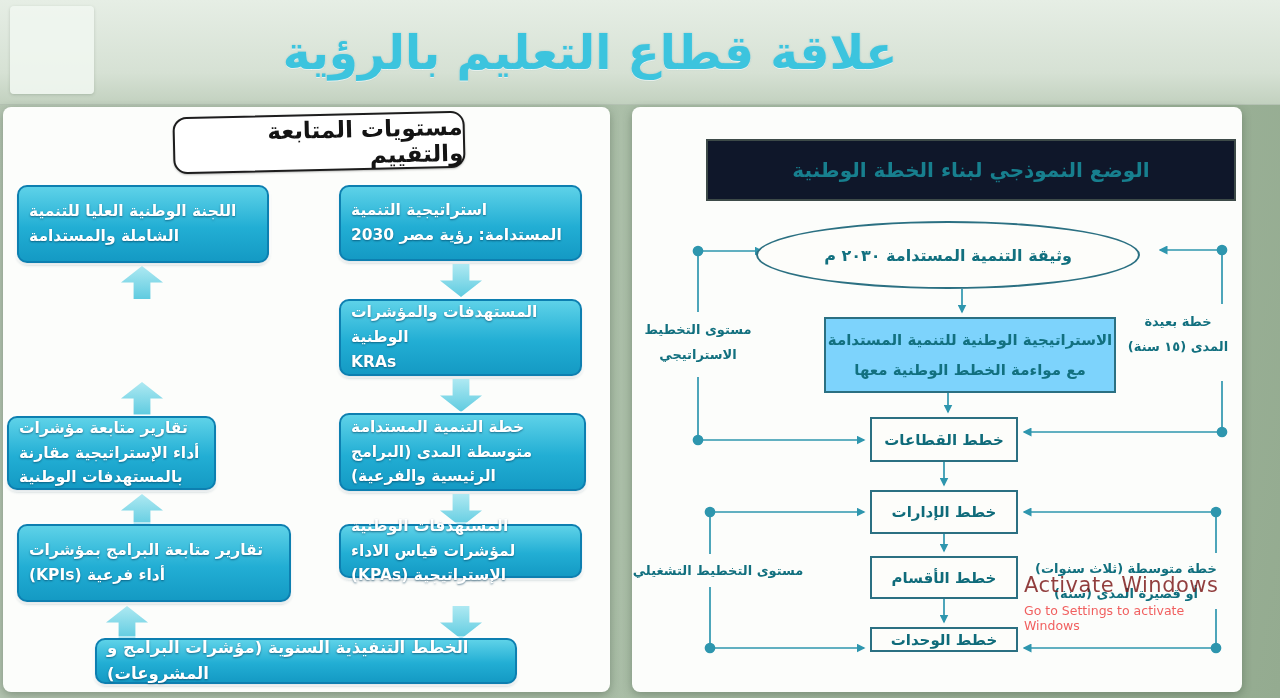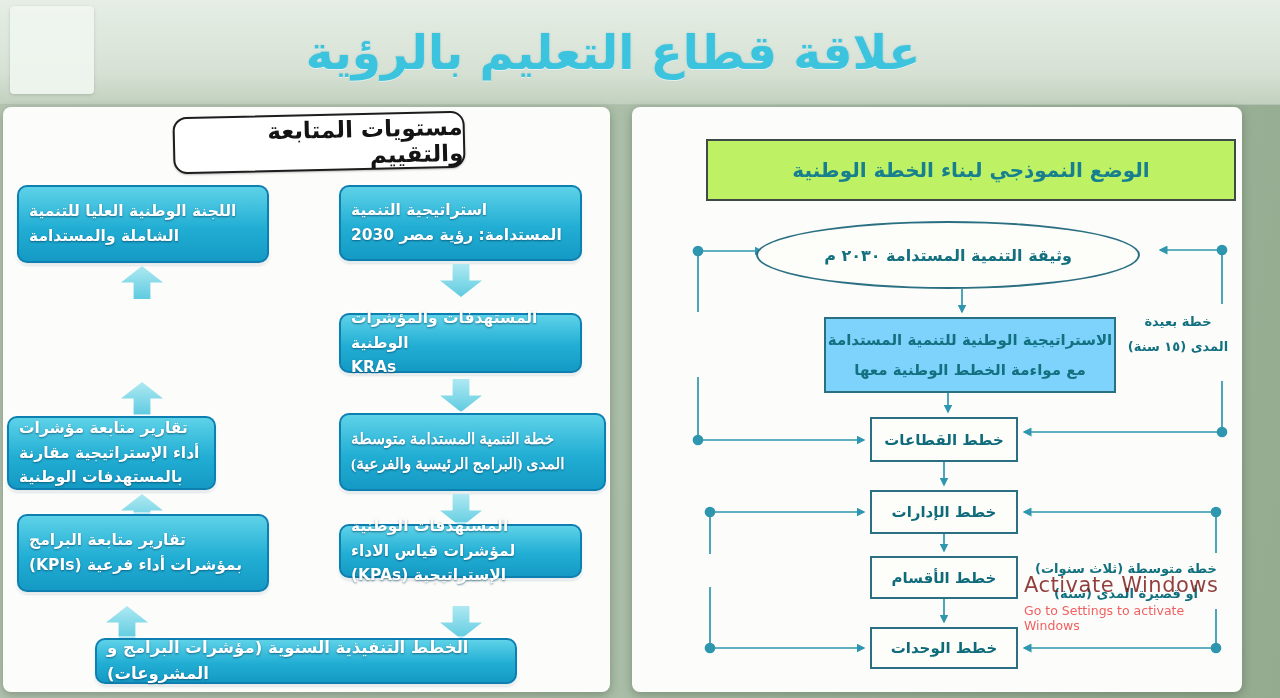--- a/index.html
+++ b/index.html
@@ -17,21 +17,20 @@
   .corner-card{
     position:absolute;left:10px;top:6px;width:84px;height:88px;
     background:rgba(240,246,240,.9);border-radius:4px;
     box-shadow:0 1px 3px rgba(80,100,80,.25);
   }
   .main-title{
     position:absolute;left:0;top:0;width:1180px;height:104px;
     display:flex;align-items:center;justify-content:center;
     font-size:47px;font-weight:bold;color:#3cc4de;
     text-shadow:0 1px 0 rgba(255,255,255,.6),0 0 2px rgba(40,150,175,.35);
-    padding-left:23px;
   }
   
   .panel{
     position:absolute;background:#fcfdfb;border-radius:8px;
     box-shadow:0 3px 10px rgba(55,75,55,.4);
   }
   .panel-left{left:3px;top:107px;width:607px;height:585px;}
   .panel-right{left:632px;top:107px;width:610px;height:585px;}
   
   .hdrbox{
@@ -53,21 +52,21 @@
   .ar{
     position:absolute;width:42px;height:33px;
     background:linear-gradient(180deg,#aee9f2 0%,#5fcbe0 100%);
     filter:drop-shadow(0 0 1px #2fa9c8);
   }
   .ar-down{clip-path:polygon(30% 0,70% 0,70% 50%,100% 50%,50% 100%,0 50%,30% 50%);}
   .ar-up{clip-path:polygon(50% 0,100% 50%,70% 50%,70% 100%,30% 100%,30% 50%,0 50%);}
   
   .rp-title{
     position:absolute;left:74px;top:32px;width:526px;height:58px;
-    border:2px solid #3d4a48;background:#bef264;
+    border:2px solid #3d4a48;background:#0f172a;
     display:flex;align-items:center;justify-content:center;
     font-size:20px;font-weight:bold;color:#177f8e;
   }
   .rp-ellipse{
     position:absolute;left:124px;top:114px;width:384px;height:68px;
     border:2px solid #2b7082;border-radius:50%;background:#fdfdfa;
     display:flex;align-items:center;justify-content:center;
     font-size:16px;font-weight:bold;color:#12707f;box-sizing:border-box;
   }
   .rp-strategy{
@@ -103,34 +102,34 @@
   <div class="titlebar">
     <div class="corner-card"></div>
     <div class="main-title" dir="rtl">علاقة قطاع التعليم بالرؤية</div>
   </div>
 
   <div class="panel panel-left" dir="rtl">
     <div class="hdrbox">مستويات المتابعة والتقييم</div>
 
     <div class="cbox" style="left:336px;top:78px;width:243px;height:76px;">استراتيجية التنمية المستدامة: رؤية مصر 2030</div>
     <div class="ar ar-down" style="left:437px;top:157px;"></div>
-    <div class="cbox" style="left:336px;top:192px;width:243px;height:60px;margin-top:14px;">المستهدفات والمؤشرات الوطنية
+    <div class="cbox" style="left:336px;top:192px;width:243px;height:77px;">المستهدفات والمؤشرات الوطنية
 KRAs</div>
     <div class="ar ar-down" style="left:437px;top:272px;"></div>
-    <div class="cbox" style="left:336px;top:306px;width:267px;height:78px;font-family:Liberation Serif, serif;">خطة التنمية المستدامة متوسطة المدى (البرامج الرئيسية والفرعية)</div>
+    <div class="cbox" style="left:336px;top:306px;width:247px;height:78px;">خطة التنمية المستدامة متوسطة المدى (البرامج الرئيسية والفرعية)</div>
     <div class="ar ar-down" style="left:437px;top:387px;"></div>
     <div class="cbox" style="left:336px;top:417px;width:243px;height:54px;">المستهدفات الوطنية لمؤشرات قياس الاداء الإستراتيجية (KPAs)</div>
     <div class="ar ar-down" style="left:437px;top:499px;"></div>
 
     <div class="cbox" style="left:14px;top:78px;width:252px;height:78px;">اللجنة الوطنية العليا للتنمية الشاملة والمستدامة</div>
     <div class="ar ar-up" style="left:118px;top:159px;"></div>
     <div class="ar ar-up" style="left:118px;top:275px;"></div>
     <div class="cbox" style="left:4px;top:309px;width:209px;height:74px;">تقارير متابعة مؤشرات أداء الإستراتيجية مقارنة بالمستهدفات الوطنية</div>
     <div class="ar ar-up" style="left:118px;top:387px;"></div>
-    <div class="cbox" style="left:14px;top:407px;width:252px;height:78px;">تقارير متابعة البرامج بمؤشرات أداء فرعية (KPIs)</div>
+    <div class="cbox" style="left:14px;top:417px;width:274px;height:78px;">تقارير متابعة البرامج بمؤشرات أداء فرعية (KPIs)</div>
     <div class="ar ar-up" style="left:103px;top:499px;"></div>
 
     <div class="cbox" style="left:92px;top:531px;width:422px;height:46px;font-size:16.5px;">الخطط التنفيذية السنوية (مؤشرات البرامج و المشروعات)</div>
   </div>
 
   <div class="panel panel-right" dir="rtl">
 
     <svg class="connectors" width="610" height="585" viewBox="0 0 610 585">
       <defs>
         <marker id="ah" markerWidth="9" markerHeight="9" refX="7.5" refY="4.5" orient="auto" markerUnits="userSpaceOnUse">
@@ -179,24 +178,27 @@
     </svg>
 
     <div class="rp-title">الوضع النموذجي لبناء الخطة الوطنية</div>
     <div class="rp-ellipse">وثيقة التنمية المستدامة ٢٠٣٠ م</div>
     <div class="rp-strategy">الاستراتيجية الوطنية للتنمية المستدامة
 مع مواءمة الخطط الوطنية معها</div>
 
     <div class="rp-box" style="top:383px;height:44px;">خطط الإدارات</div>
     <div class="rp-box" style="top:310px;height:45px;">خطط القطاعات</div>
     <div class="rp-box" style="top:449px;height:43px;">خطط الأقسام</div>
-    <div class="rp-box" style="top:520px;height:42px;">خطط الوحدات</div>
-
+    <div class="rp-box" style="top:520px;height:25px;">خطط الوحدات</div>
+
+    <div class="rp-label" style="left:2px;top:210px;width:128px;">مستوى التخطيط
+الاستراتيجي</div>
     <div class="rp-label" style="left:494px;top:202px;width:104px;">خطة بعيدة
 المدى (١٥ سنة)</div>
+    <div class="rp-label" style="left:0px;top:451px;width:172px;">مستوى التخطيط التشغيلي</div>
     <div class="rp-label" style="left:398px;top:449px;width:192px;">خطة متوسطة (ثلاث سنوات)
 أو قصيرة المدى (سنة)</div>
 
     <div class="wm1" dir="ltr">Activate Windows</div>
     <div class="wm2" dir="ltr">Go to Settings to activate Windows</div>
   </div>
 
 </div>
 
 </body></html>

